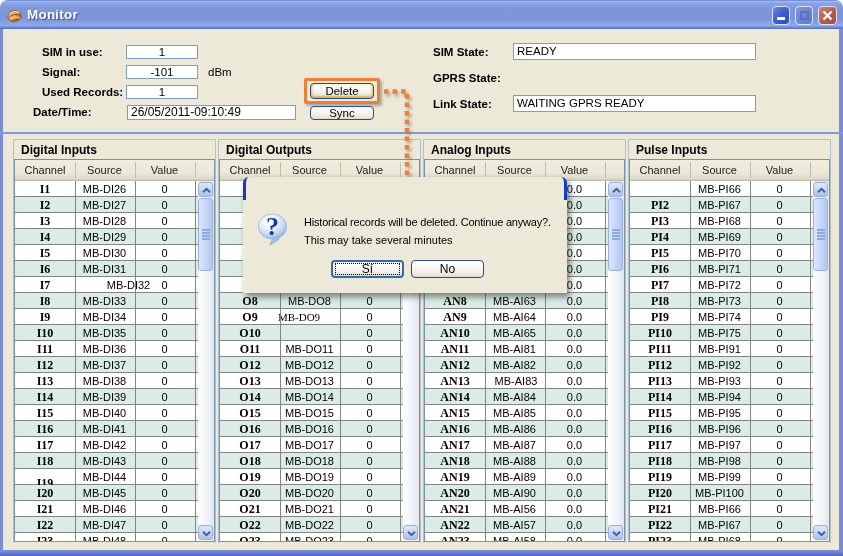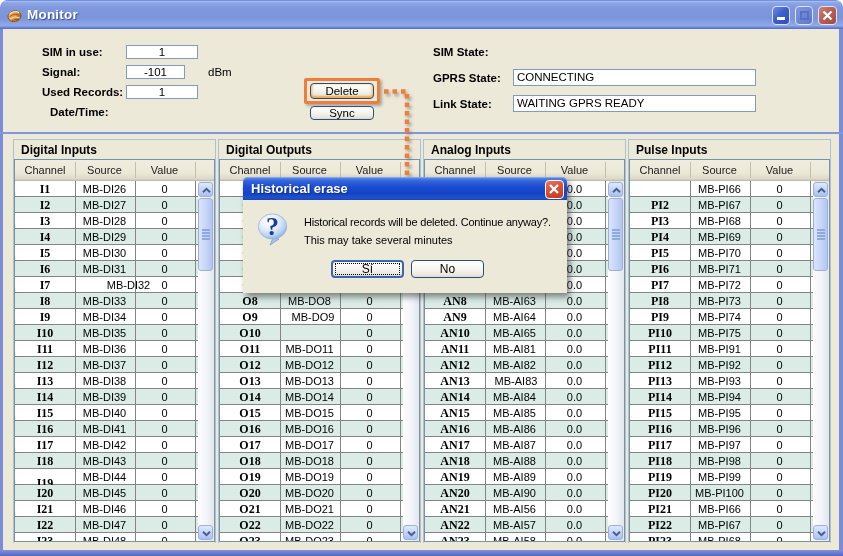--- a/index.html
+++ b/index.html
@@ -108,29 +108,30 @@
   <path d="M5 12.8 Q9 10.4 12 11.6" stroke="#8a4a14" stroke-width=".7" fill="none"></path>
 </svg>
 
 <div class="brd" style="left:0;top:29px;width:3px;height:521px;"></div>
 <div class="brd" style="right:0;top:29px;width:4px;height:521px;"></div>
 <div class="brd" style="left:0;top:550px;width:843px;height:6px;background:linear-gradient(180deg,#8092dc,#5565be);"></div>
 
 <div class="lbl" style="left:42px;top:46px;">SIM in use:</div>
 <div class="inp ctr" style="left:126px;top:45px;width:72px;height:14px;line-height:12px;">1</div>
 <div class="lbl" style="left:42px;top:66px;">Signal:</div>
-<div class="inp ctr" style="left:126px;top:65px;width:59px;height:14px;line-height:12px;">-101</div>
+<div class="inp ctr" style="left:126px;top:65px;width:72px;height:14px;line-height:12px;">-101</div>
 <div class="lbl" style="left:208px;top:66px;font-weight:normal;">dBm</div>
 <div class="lbl" style="left:42px;top:86px;">Used Records:</div>
 <div class="inp ctr" style="left:126px;top:85px;width:72px;height:14px;line-height:12px;">1</div>
-<div class="lbl" style="left:50px;top:106px;">Date/Time:</div>
+<div class="lbl" style="left:33px;top:106px;">Date/Time:</div>
+<div class="inp" style="left:127px;top:105px;width:169px;height:15px;line-height:13px;padding-left:3px;font-size:12px;">26/05/2011-09:10:49</div>
 
 <div class="lbl" style="left:433px;top:46px;">SIM State:</div>
+<div class="inp" style="left:513px;top:43px;width:243px;height:17px;line-height:15px;padding-left:3px;">READY</div>
 <div class="lbl" style="left:433px;top:72px;">GPRS State:</div>
-<div class="inp" style="left:513px;top:69px;width:243px;height:17px;line-height:15px;padding-left:3px;">CONNECTING</div>
 <div class="lbl" style="left:433px;top:98px;">Link State:</div>
 <div class="inp" style="left:513px;top:95px;width:243px;height:17px;line-height:15px;padding-left:3px;">WAITING GPRS READY</div>
 
 <div class="xbtn" style="left:310px;top:83px;width:64px;height:16px;line-height:14px;box-shadow:inset 0 -2px 2px #f3a64a, inset 2px 0 2px #f8d8a0, inset -2px 0 2px #f8d8a0;">Delete</div>
 <div class="xbtn" style="left:310px;top:106px;width:64px;height:14px;line-height:12px;">Sync</div>
 <div id="annot"></div>
 <div id="sep"></div>
 <div class="grp" style="left:13px;width:203px;"></div>
 <div class="gttl" style="left:21px;">Digital Inputs</div>
 <div class="tbl" style="left:14px;">
@@ -325,21 +326,21 @@
           <span class="sr" style="left:89.5px;">MB-DO7</span>
           <span class="vl" style="left:149.5px;">0</span>
         </div>
 <div class="row o">
           <span class="ch" style="left:30px;">O8</span>
           <span class="sr" style="left:89.5px;">MB-DO8</span>
           <span class="vl" style="left:149.5px;">0</span>
         </div>
 <div class="row e">
           <span class="ch" style="left:30px;">O9</span>
-          <span class="sr" style="left:93px;">MB-DO9</span>
+          <span class="sr" style="left:79px;font-family:Liberation Serif, serif;">MB-DO9</span>
           <span class="vl" style="left:149.5px;">0</span>
         </div>
 <div class="row o">
           <span class="ch" style="left:30px;">O10</span>
           <span class="sr" style="left:89.5px;margin-top:22px;">MB-DO10</span>
           <span class="vl" style="left:149.5px;">0</span>
         </div>
 <div class="row e">
           <span class="ch" style="left:30px;">O11</span>
           <span class="sr" style="left:89.5px;">MB-DO11</span>
@@ -723,28 +724,20 @@
   <defs>
         <filter id="bl" x="-30%" y="-30%" width="160%" height="160%">
           <feGaussianBlur stdDeviation="1.4"></feGaussianBlur>
         </filter>
       </defs>
   <polyline points="7,9 30,9 30,93" stroke="rgba(110,110,110,.5)" stroke-width="5" fill="none" stroke-dasharray="4.5,4" filter="url(#bl)"></polyline>
   <polyline points="5,6.5 28,6.5 28,91" stroke="#ee7e3a" stroke-width="4.5" fill="none" stroke-dasharray="4.5,4"></polyline>
 </svg>
 
 <div id="dlg">
-  <div id="dtbar">
-        <span class="ttl">Historical erase</span>
-    <div id="dcls">
-          <svg width="16" height="16" style="position:absolute;left:0px;top:0px;">
-            <path d="M4 4 L12 12 M12 4 L4 12" stroke="#fff" stroke-width="2.4" fill="none"></path>
-          </svg>
-        </div>
-  </div>
   <div id="dbody">
     <svg style="position:absolute;left:13px;top:11px;" width="36" height="36" viewBox="0 0 36 36">
       <defs>
             <radialGradient id="qg" cx="38%" cy="30%" r="75%">
         <stop offset="0" stop-color="#ffffff"></stop>
               <stop offset=".45" stop-color="#e4eefb"></stop>
         <stop offset=".75" stop-color="#bdd3f2"></stop>
               <stop offset="1" stop-color="#87ace2"></stop>
       </radialGradient>
           </defs>

